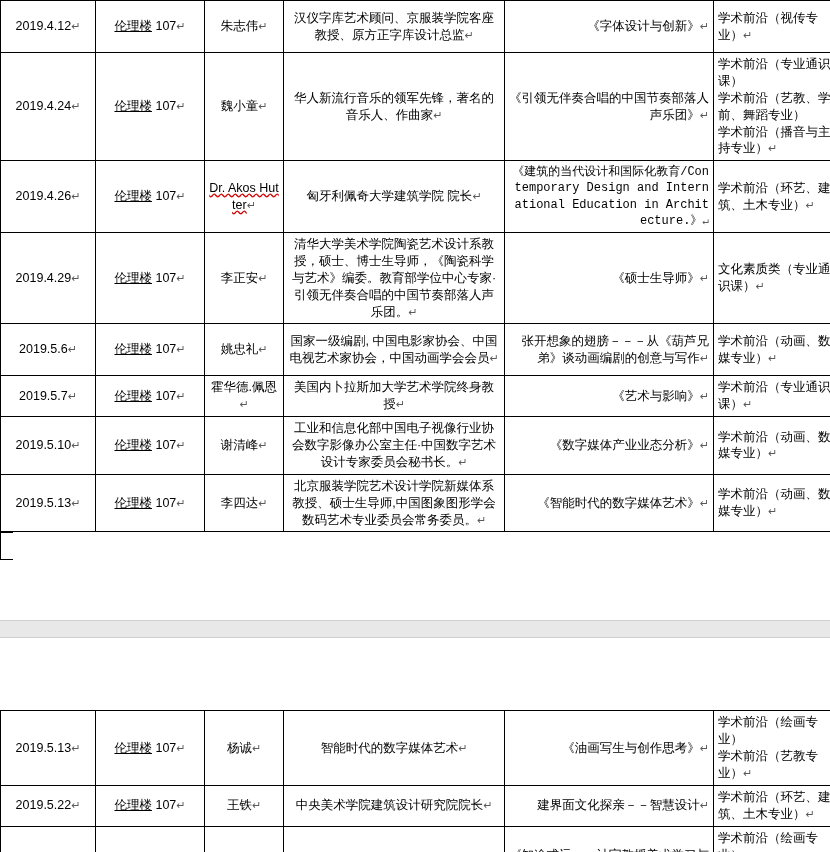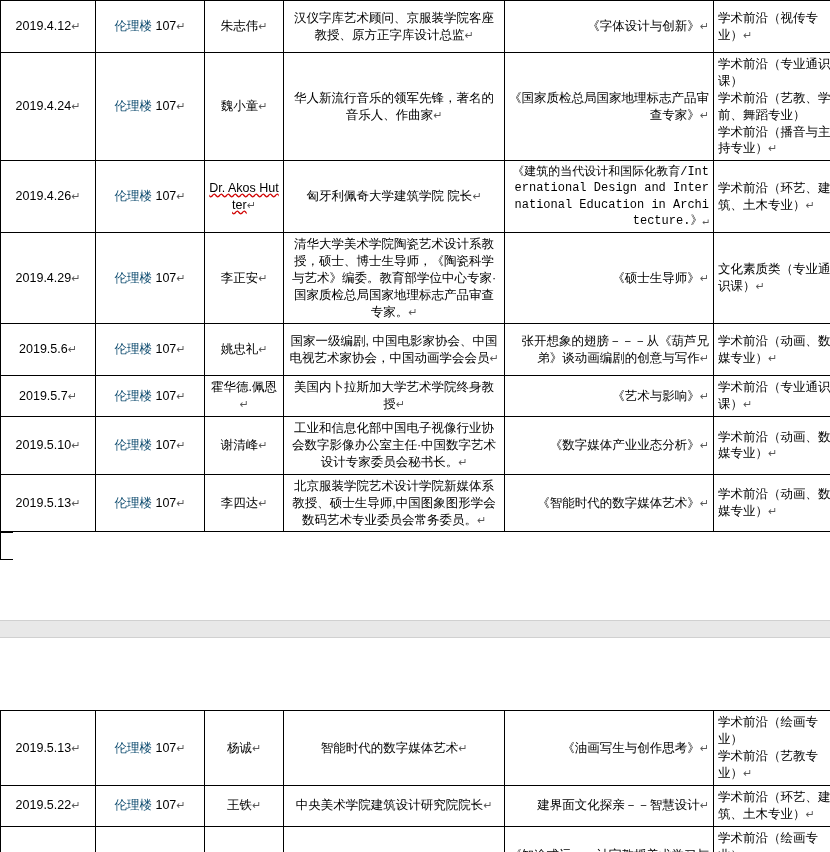--- a/index.html
+++ b/index.html
@@ -35,21 +35,22 @@
   .c-place  { width: 100px; text-align: center; }
   .c-name   { width: 70px;  text-align: center; }
   .c-intro  { width: 212px; text-align: center; }
   .c-title  { width: 200px; text-align: right; }
   .c-cat    { width: 120px; text-align: left; }
 
   .c-intro, .c-title, .c-cat { vertical-align: top; }
   .c-date, .c-place, .c-name { vertical-align: middle; text-align: center; }
 
   .link {
-    color: #0c4a6e;
+    color: #000000;
+    text-decoration: underline;
   }
   .spell {
     text-decoration: underline;
     text-decoration-style: wavy;
     text-decoration-color: #d00000;
   }
   .pilcrow {
     color: #5a5a5a;
     font-size: 11px;
   }
@@ -94,40 +95,40 @@
         <td class="c-intro"><span>汉仪字库艺术顾问、京服装学院客座教授、原方正字库设计总监</span><span class="pilcrow">↵</span></td>
         <td class="c-title"><span>《字体设计与创新》</span><span class="pilcrow">↵</span></td>
         <td class="c-cat"><span style="white-space:pre-line">学术前沿（视传专业）</span><span class="pilcrow">↵</span></td>
       </tr>
 
       <tr style="height:84px">
         <td class="c-date"><span>2019.4.24</span><span class="pilcrow">↵</span></td>
         <td class="c-place"><span class="link">伦理楼</span> <span>107</span><span class="pilcrow">↵</span></td>
         <td class="c-name"><span>魏小童</span><span class="pilcrow">↵</span></td>
         <td class="c-intro"><span>华人新流行音乐的领军先锋，著名的音乐人、作曲家</span><span class="pilcrow">↵</span></td>
-        <td class="c-title"><span>《国家质检总局国家地理标志产品审查专家》</span><span class="pilcrow">↵</span></td>
+        <td class="c-title"><span>《引领无伴奏合唱的中国节奏部落人声乐团》</span><span class="pilcrow">↵</span></td>
         <td class="c-cat"><span style="white-space:pre-line">学术前沿（专业通识课）
 学术前沿（艺教、学前、舞蹈专业）
 学术前沿（播音与主持专业）</span><span class="pilcrow">↵</span></td>
       </tr>
 
       <tr style="height:58px">
         <td class="c-date"><span>2019.4.26</span><span class="pilcrow">↵</span></td>
         <td class="c-place"><span class="link">伦理楼</span> <span>107</span><span class="pilcrow">↵</span></td>
         <td class="c-name"><span class="spell">Dr. Akos Hutter</span><span class="pilcrow">↵</span></td>
         <td class="c-intro"><span>匈牙利佩奇大学建筑学院 院长</span><span class="pilcrow">↵</span></td>
-        <td class="c-title" style="font-family:'Liberation Mono', monospace; font-size:12px;"><span>《建筑的当代设计和国际化教育/International Design and International Education in Architecture.》</span><span class="pilcrow">↵</span></td>
+        <td class="c-title" style="font-family:'Liberation Mono', monospace; font-size:12px;"><span>《建筑的当代设计和国际化教育/Contemporary Design and International Education in Architecture.》</span><span class="pilcrow">↵</span></td>
         <td class="c-cat"><span style="white-space:pre-line">学术前沿（环艺、建筑、土木专业）</span><span class="pilcrow">↵</span></td>
       </tr>
 
       <tr style="height:74px">
         <td class="c-date"><span>2019.4.29</span><span class="pilcrow">↵</span></td>
         <td class="c-place"><span class="link">伦理楼</span> <span>107</span><span class="pilcrow">↵</span></td>
         <td class="c-name"><span>李正安</span><span class="pilcrow">↵</span></td>
-        <td class="c-intro"><span>清华大学美术学院陶瓷艺术设计系教授，硕士、博士生导师，《陶瓷科学与艺术》编委。教育部学位中心专家·国家质检总局国家地理标志产品审查专家。</span><span class="pilcrow">↵</span></td>
+        <td class="c-intro"><span>清华大学美术学院陶瓷艺术设计系教授，硕士、博士生导师，《陶瓷科学与艺术》编委。教育部学位中心专家·引领无伴奏合唱的中国节奏部落人声乐团。</span><span class="pilcrow">↵</span></td>
         <td class="c-title"><span>《硕士生导师》</span><span class="pilcrow">↵</span></td>
         <td class="c-cat"><span style="white-space:pre-line">文化素质类（专业通识课）</span><span class="pilcrow">↵</span></td>
       </tr>
 
       <tr style="height:52px">
         <td class="c-date"><span>2019.5.6</span><span class="pilcrow">↵</span></td>
         <td class="c-place"><span class="link">伦理楼</span> <span>107</span><span class="pilcrow">↵</span></td>
         <td class="c-name"><span>姚忠礼</span><span class="pilcrow">↵</span></td>
         <td class="c-intro"><span>国家一级编剧, 中国电影家协会、中国电视艺术家协会，中国动画学会会员</span><span class="pilcrow">↵</span></td>
         <td class="c-title"><span>张开想象的翅膀－－－从《葫芦兄弟》谈动画编剧的创意与写作</span><span class="pilcrow">↵</span></td>

